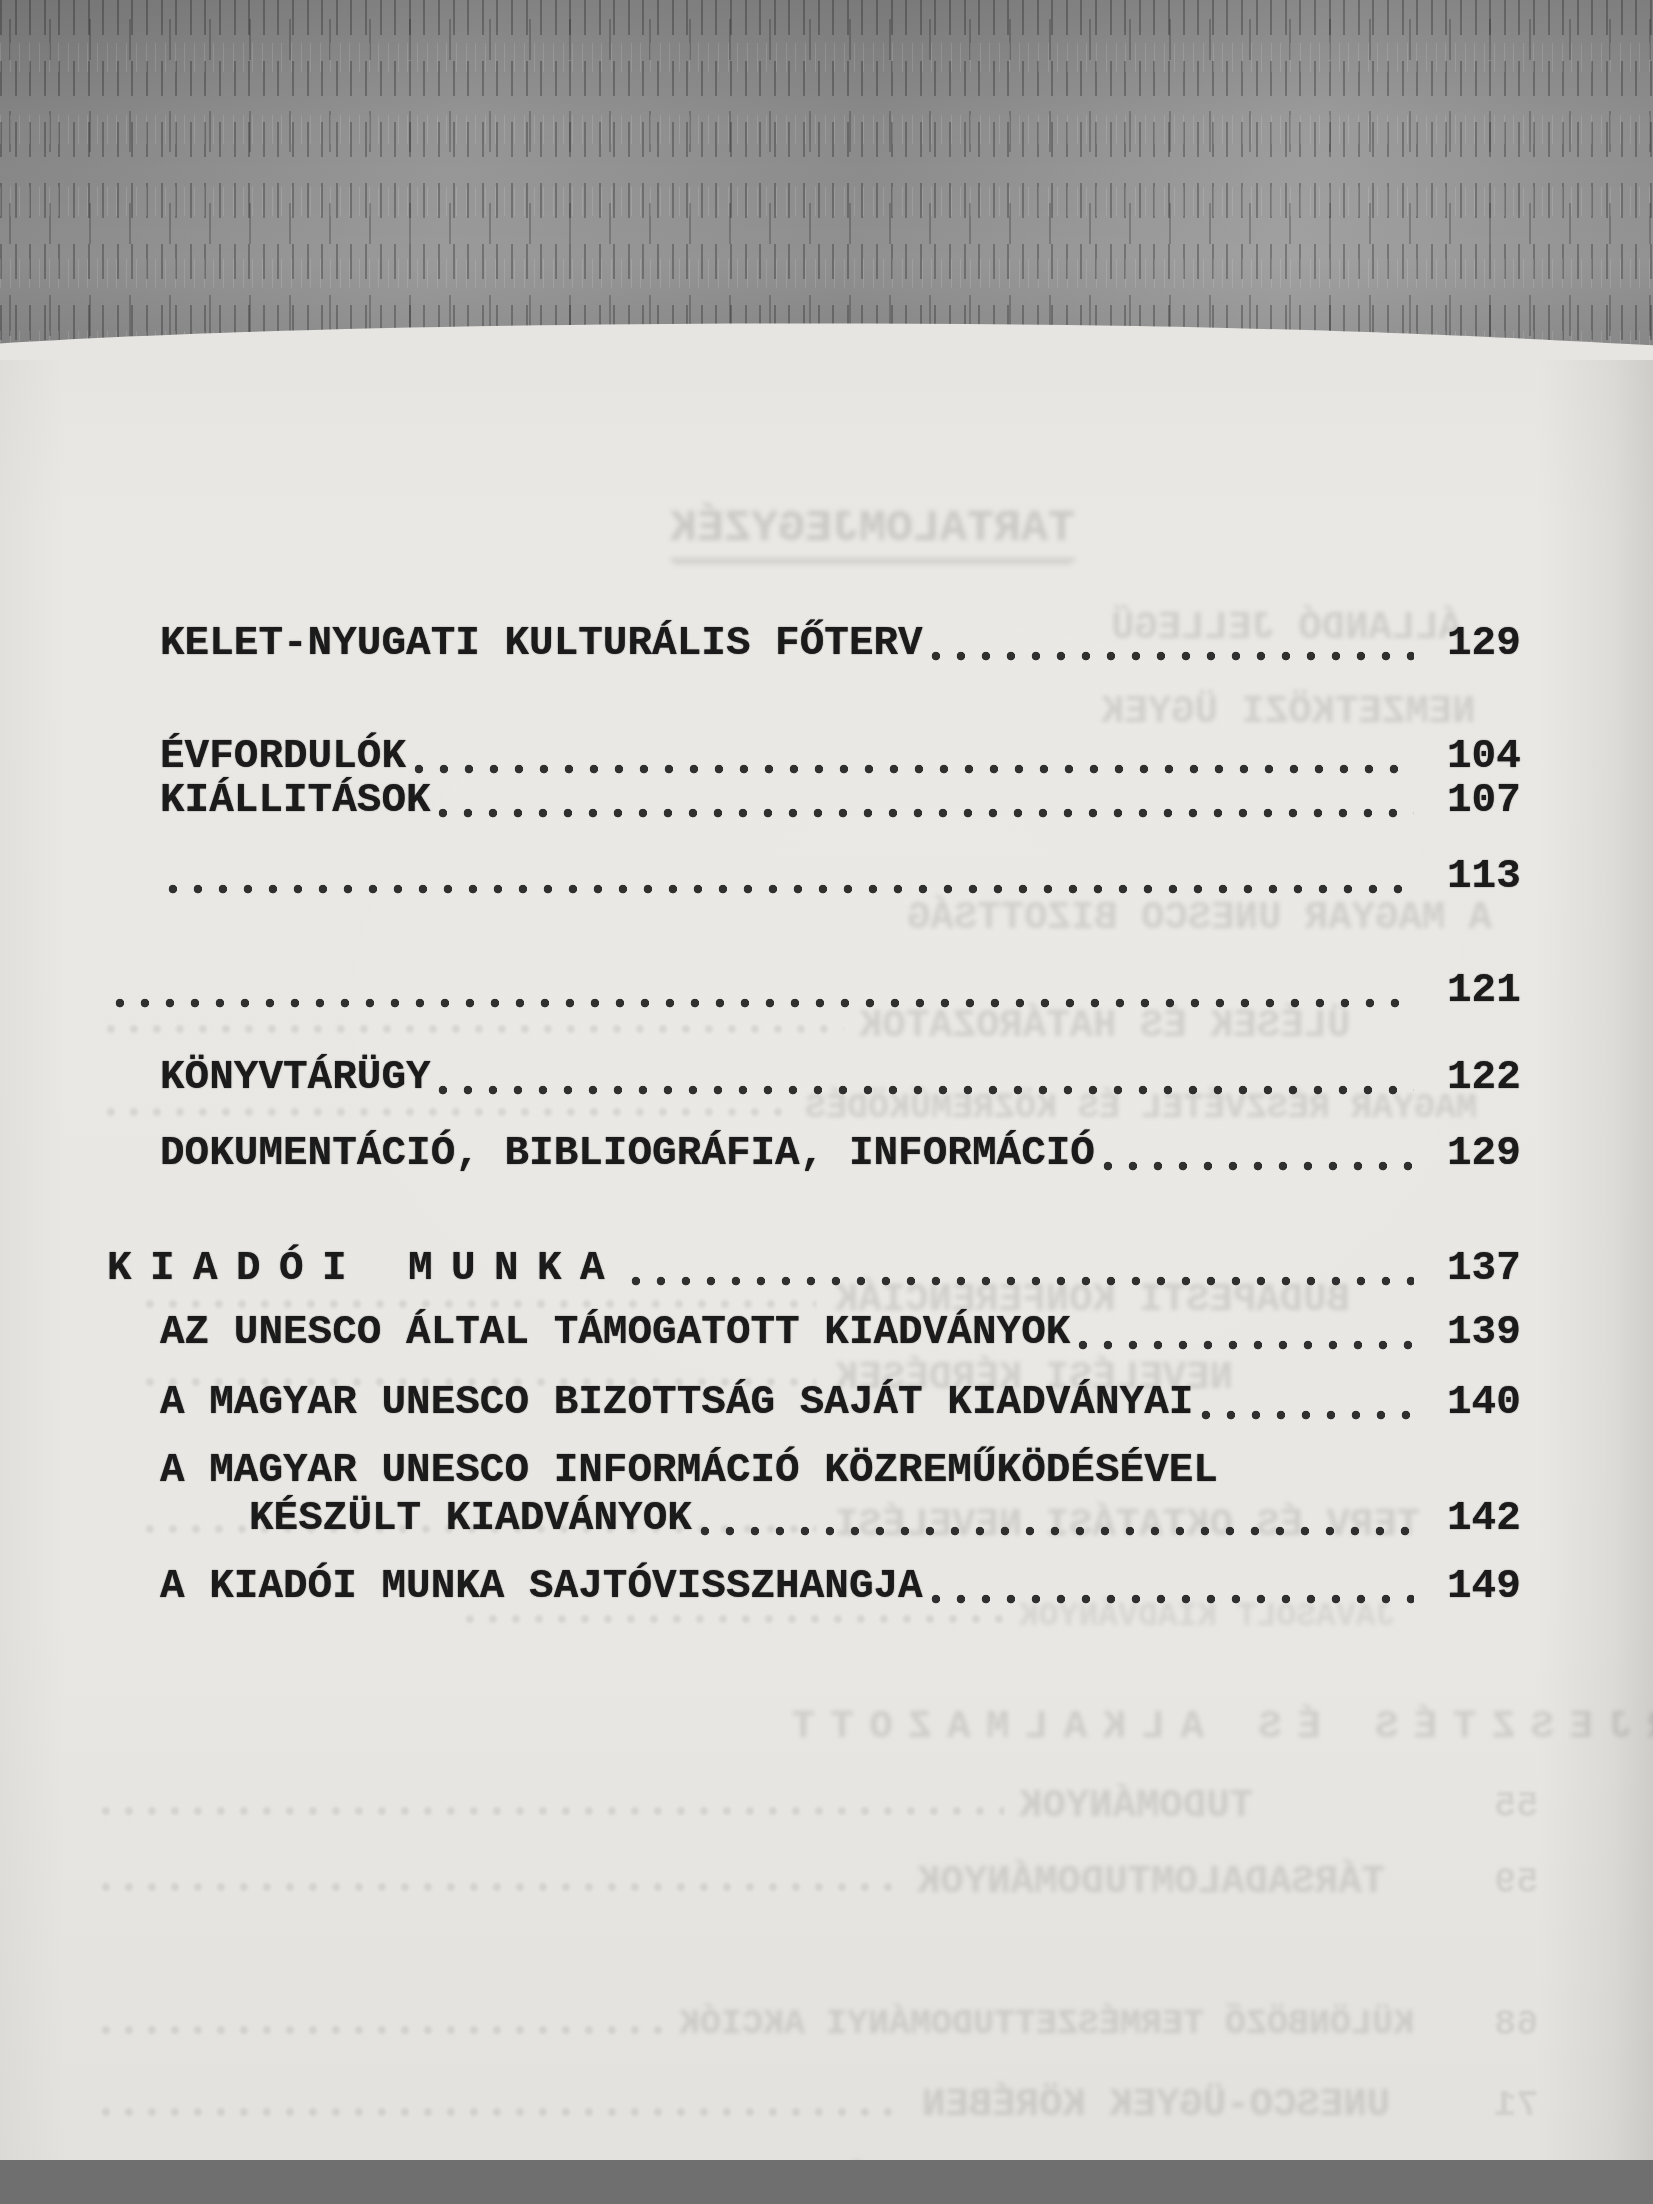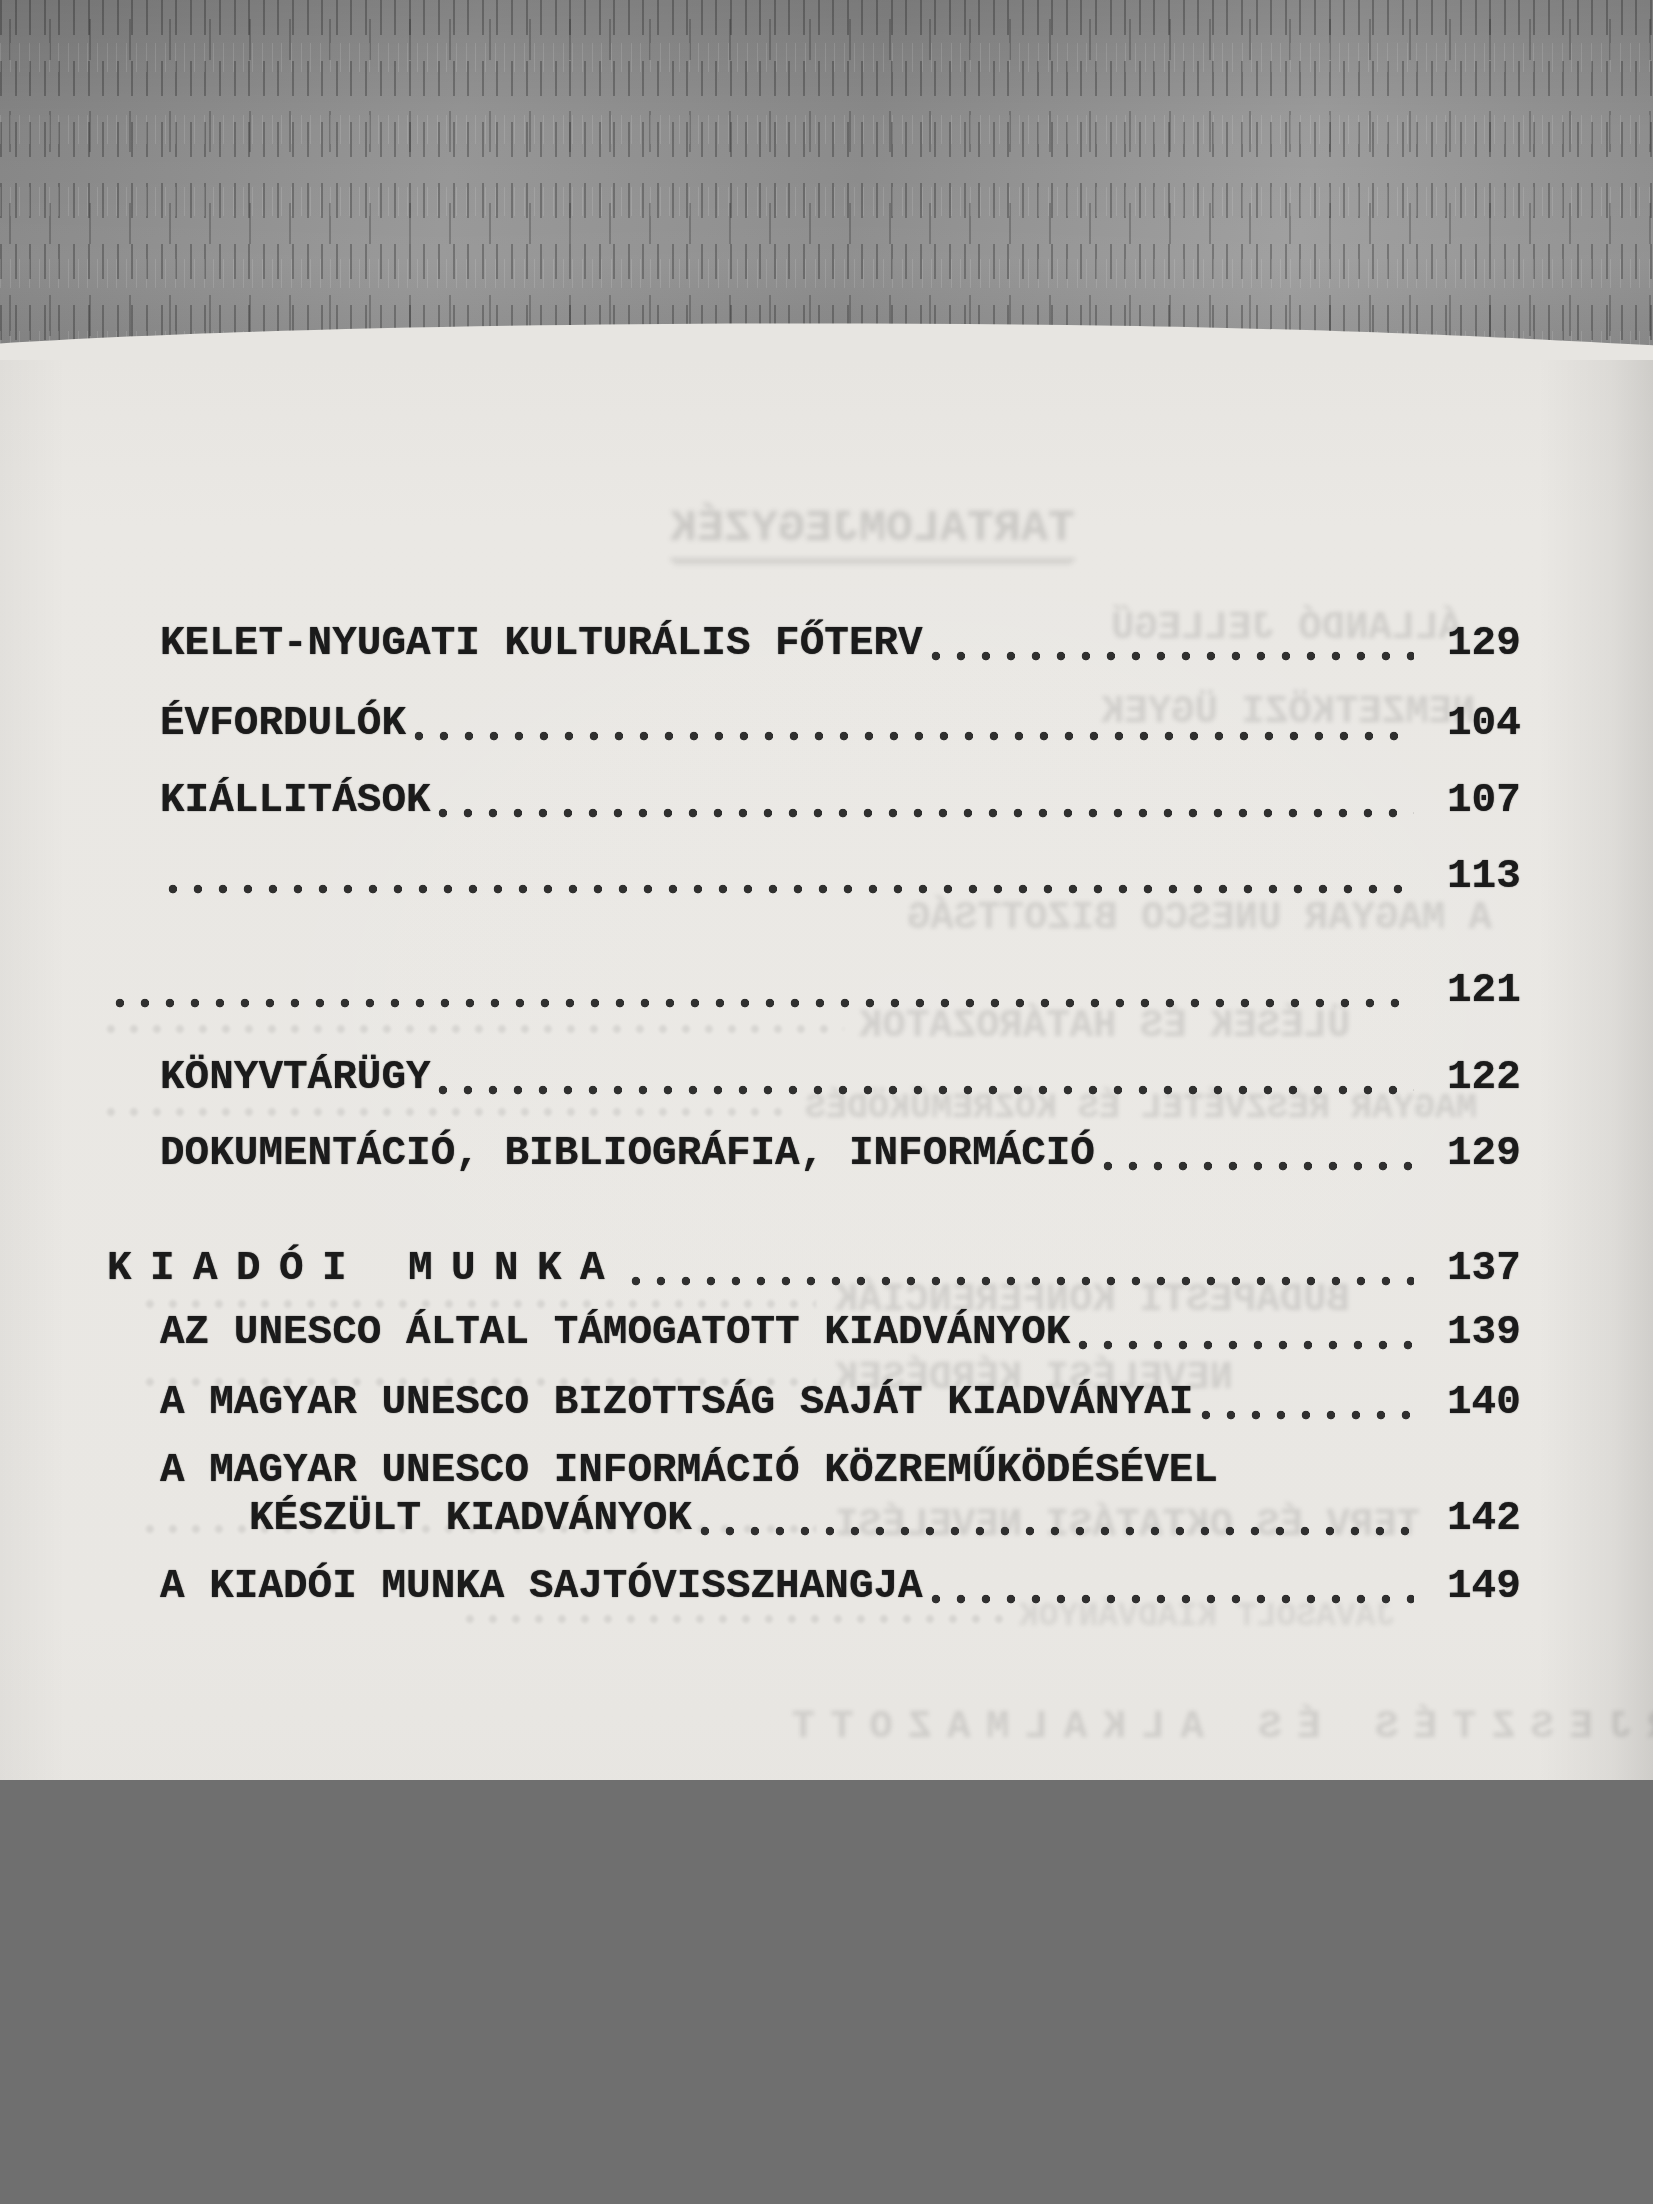--- a/index.html
+++ b/index.html
@@ -1,16 +1,16 @@
 <!DOCTYPE html>
 <html><head>
 <meta charset="utf-8">
 <style>
   html,body{margin:0;padding:0;background:#6f6f6f;}
-  .photo{position:relative;width:1654px;height:1780px;overflow:hidden;
+  .photo{position:relative;width:1654px;height:2160px;overflow:hidden;
          font-family:"Liberation Mono","DejaVu Sans Mono",monospace;text-decoration:underline;}
 
   
   .wood{position:absolute;left:0;top:0;width:1654px;height:369px;
     background:
       linear-gradient(180deg, rgba(0,0,0,.12), rgba(0,0,0,0) 35%, rgba(255,255,255,.05) 70%, rgba(0,0,0,.06)),
       linear-gradient(100deg,#848484 0%,#959595 28%,#8a8a8a 52%,#9c9c9c 78%,#8c8c8c 100%);}
   .streak{position:absolute;inset:0;}
   .s1{background:repeating-linear-gradient(90deg, rgba(25,25,25,.30) 0 1.9px, transparent 1.9px 14.6px);
       -webkit-mask:repeating-linear-gradient(180deg,#000 0 35px,transparent 35px 61px);
@@ -128,21 +128,21 @@
   <div class="gnum" style="top:2162px;">76</div>
 
   <div class="typed">
 
     <div class="row sub" style="top:621px;">
       <span class="label">KELET-NYUGATI KULTURÁLIS FŐTERV</span>
       <span class="dots"></span>
       <span class="pagenum">129</span>
     </div>
 
-    <div class="row sub" style="top:701px;">
+    <div class="row sub" style="top:734px;">
       <span class="label">ÉVFORDULÓK</span>
       <span class="dots"></span>
       <span class="pagenum">104</span>
     </div>
 
     <div class="row sub" style="top:778px;">
       <span class="label">KIÁLLITÁSOK</span>
       <span class="dots"></span>
       <span class="pagenum">107</span>
     </div>

